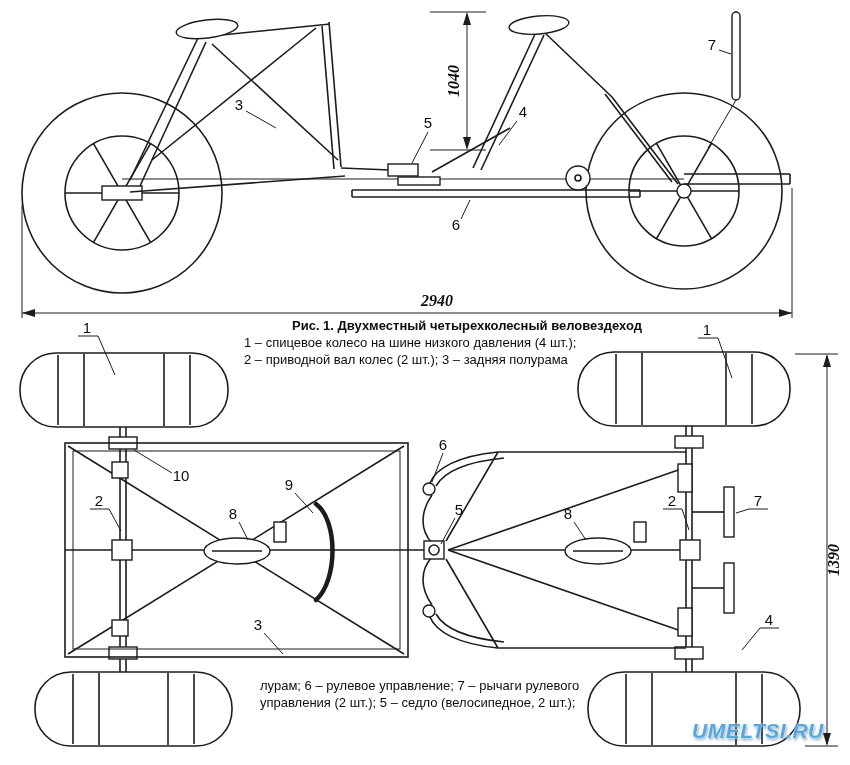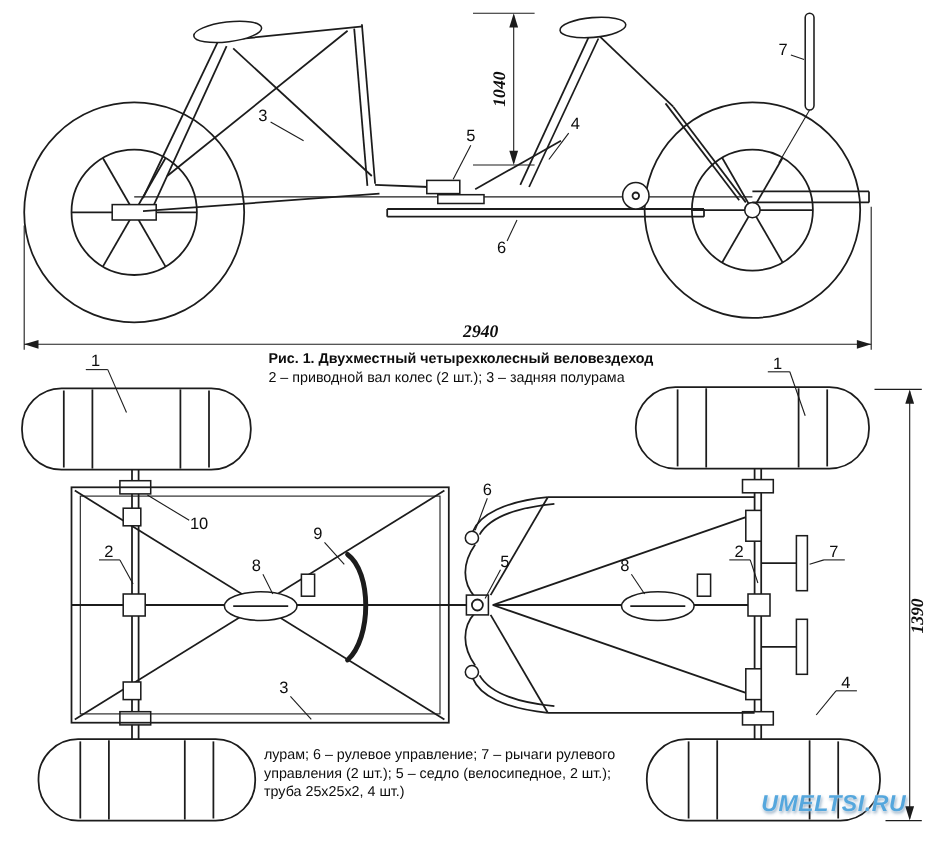--- a/index.html
+++ b/index.html
@@ -1,23 +1,23 @@
 <!DOCTYPE html>
 <html><head>
 <meta charset="utf-8">
 <style>
   html,body{margin:0;padding:0;background:#ffffff;}
   .page{position:relative;width:850px;height:765px;background:#fff;overflow:hidden;
         font-family:"Liberation Sans",sans-serif;color:#111;}
   .page svg{position:absolute;left:0;top:0;}
   .caption{position:absolute;font-size:13px;line-height:16.9px;color:#0d0d0d;}
   .caption .ln{white-space:nowrap;}
-  .caption .bold{font-weight:bold;}
+  .caption .bold{font-weight:bold;margin-left:48px;}
   .caption-top{left:244px;top:318px;width:340px;}
-  .caption-bottom{left:240px;top:678px;width:340px;}
+  .caption-bottom{left:260px;top:678px;width:340px;}
   .watermark{position:absolute;left:692px;top:719px;font-size:21px;font-weight:bold;
              font-style:italic;letter-spacing:.5px;color:#55a7dd;
              text-shadow:0 0 2px #ffffff,1px 2px 3px rgba(25,80,130,.55);}
   
   .callout{font:15px "Liberation Sans",sans-serif;fill:#0d0d0d;}
   .dim{font:italic 600 16px "Liberation Serif",serif;fill:#0d0d0d;}
   .stroke{stroke:#1c1c1c;fill:none;stroke-width:1.6;}
   .thin{stroke:#1c1c1c;fill:none;stroke-width:1;}
   .fillw{fill:#ffffff;stroke:#1c1c1c;stroke-width:1.4;}
   .solid{fill:#1c1c1c;stroke:none;}
@@ -257,24 +257,24 @@
       <text class="callout" x="672" y="506" text-anchor="middle">2</text>
       <text class="callout" x="758" y="506" text-anchor="middle">7</text>
       <text class="callout" x="258" y="630" text-anchor="middle">3</text>
       <text class="callout" x="769" y="625" text-anchor="middle">4</text>
     </g>
   </g>
 </svg>
 
   <div class="caption caption-top">
     <div class="ln bold">Рис. 1. Двухместный четырехколесный веловездеход</div>
+    <div class="ln">1 – спицевое колесо на шине низкого давления (4 шт.);</div>
     <div class="ln">2 – приводной вал колес (2 шт.); 3 – задняя полурама</div>
   </div>
 
   <div class="caption caption-bottom">
     <div class="ln">лурам; 6 – рулевое управление; 7 – рычаги рулевого</div>
     <div class="ln">управления (2 шт.); 5 – седло (велосипедное, 2 шт.);</div>
-    <div class="ln">труба 25х25х2, 4 шт.)</div>
   </div>
 
   <div class="watermark">UMELTSI.RU</div>
 
 </div>
 
 </body></html>

